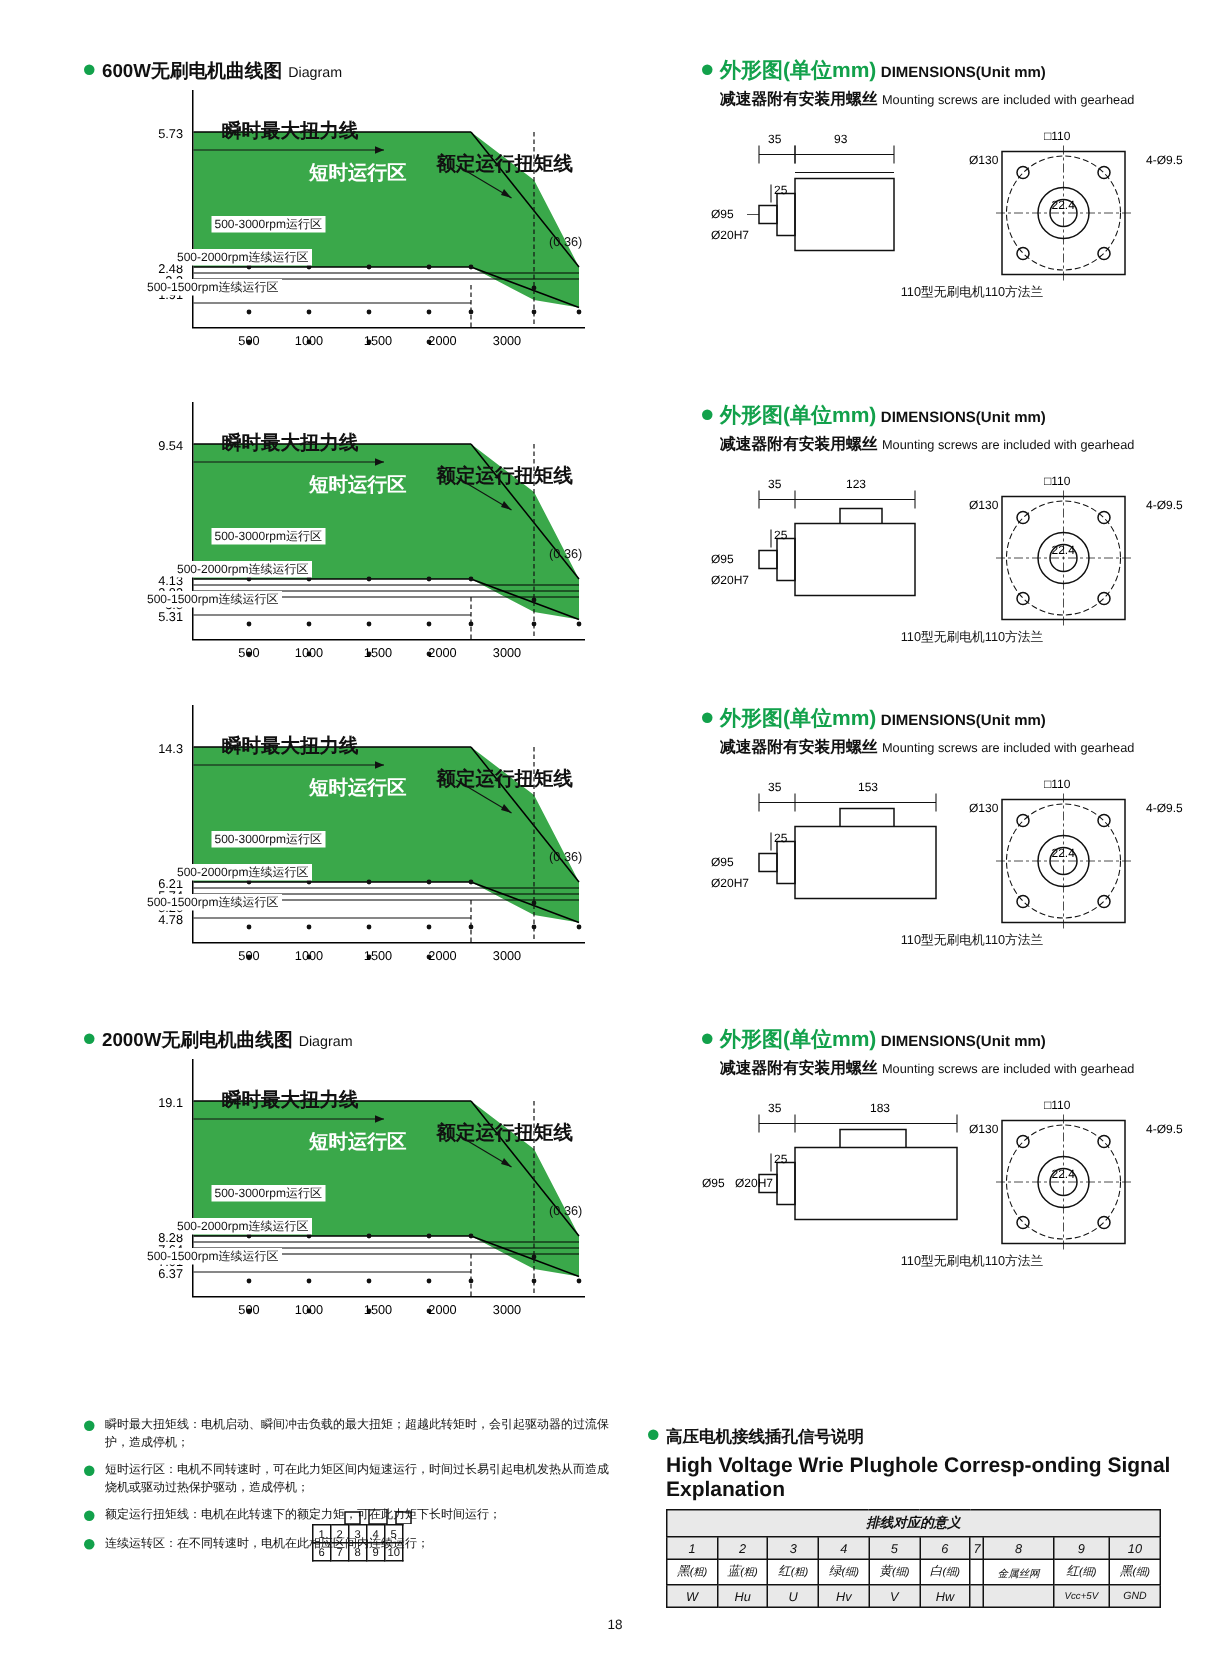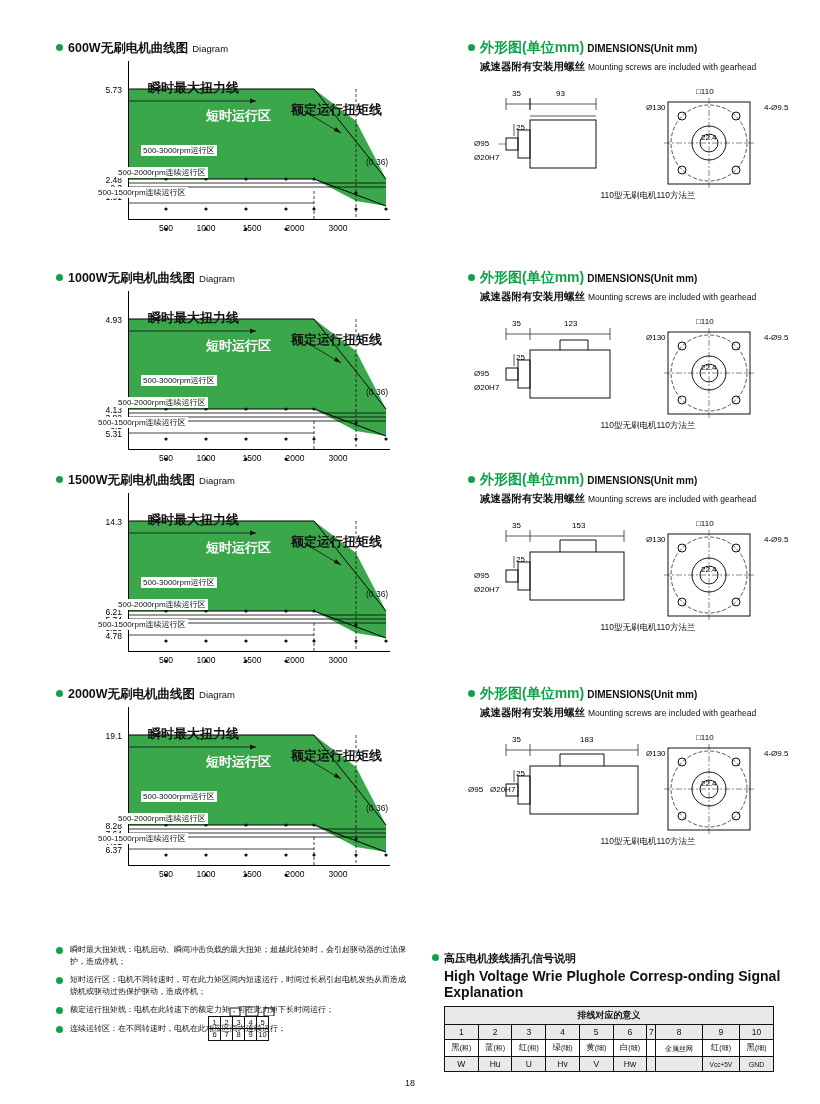--- a/index.html
+++ b/index.html
@@ -42,21 +42,21 @@
 
   
   .plug{position:absolute;left:208px;top:1006px;}
   .plug table{border-collapse:collapse;}
   .plug td{border:1px solid #111;font-size:7.5px;width:11px;height:11px;text-align:center;padding:0;}
 
   
   .wire-block{position:absolute;left:432px;top:948px;width:360px;}
   .wire-title{font-size:11px;font-weight:bold;}
   .wire-sub{font-size:14px;font-weight:bold;margin-top:2px;}
-  table.wire{border-collapse:collapse;margin-top:6px;width:330px;}
+  table.wire{border-collapse:collapse;margin-top:6px;width:330px;font-style:italic;}
   table.wire td,table.wire th{border:1px solid #111;font-size:8.5px;text-align:center;padding:2px 0;font-weight:normal;}
   .wire-head{background:#e9e9e9;font-weight:bold !important;font-size:9px !important;}
   .row-num td{background:#e9e9e9;font-weight:bold;}
   .row-col td{font-weight:bold;}
   .row-col td .cn{font-size:7px;font-weight:normal;}
   .row-pin td{background:#e9e9e9;font-weight:bold;}
 
   .pagenum{position:absolute;left:0;top:1078px;width:820px;text-align:center;font-size:9px;}
   svg{display:block;}
 </style>
@@ -120,23 +120,20 @@
       <div class="ann" style="left:235px;top:40px;">额定运行扭矩线</div>
       <div class="ann" style="left:150px;top:46px;color:#fff;">短时运行区</div>
       <div class="runbox" style="left:85px;top:84px;">500-3000rpm运行区</div>
       <div class="runbox" style="left:60px;top:106px;">500-2000rpm连续运行区</div>
       <div class="runbox" style="left:40px;top:126px;">500-1500rpm连续运行区</div>
       <div class="p036" style="left:310px;top:96px;">(0.36)</div>
     </div>
   </div>
 
   <div class="chart-block" style="top:268px;">
-    <div class="chart-head">
-      <span class="bullet"></span><span class="sec-title"><span>1000W无刷电机曲线图</span><span class="en">Diagram</span></span>
-    </div>
     <div class="chart-area">
       <svg width="340" height="175" style="position:absolute;left:0;top:0;">
         <polygon points="73,28 258,28 300,60 330,118 330,145 300,140 258,118 73,118" fill="#3aa84a"></polygon>
         <line x1="73" y1="28" x2="258" y2="28" stroke="#000" stroke-width="1"></line>
         <line x1="258" y1="28" x2="330" y2="118" stroke="#000" stroke-width="1"></line>
         <line x1="73" y1="118" x2="258" y2="118" stroke="#000" stroke-width="1"></line>
         <line x1="258" y1="118" x2="330" y2="145" stroke="#000" stroke-width="1"></line>
         <line x1="73" y1="122" x2="330" y2="122" stroke="#000" stroke-width="0.8"></line>
         <line x1="73" y1="126" x2="330" y2="126" stroke="#000" stroke-width="0.8"></line>
         <line x1="73" y1="130" x2="330" y2="130" stroke="#000" stroke-width="0.8"></line>
@@ -162,44 +159,41 @@
             <circle cx="150" cy="168" r="1.6"></circle>
             <circle cx="190" cy="168" r="1.6"></circle>
             <circle cx="230" cy="168" r="1.6"></circle>
         </g>
         <line x1="73" y1="142" x2="258" y2="142" stroke="#111" stroke-width="0.8"></line>
         <line x1="258" y1="130" x2="258" y2="158" stroke="#111" stroke-width="0.8" stroke-dasharray="3,2"></line>
         <line x1="300" y1="28" x2="300" y2="158" stroke="#111" stroke-width="0.8" stroke-dasharray="3,2"></line>
       </svg>
       <div class="axis-v"></div>
       <div class="axis-h"></div>
-      <div class="ylab" style="top:24px;left:0;width:66px;">4.93</div>
+      <div class="ylab" style="top:24px;left:0;width:66px;">9.54</div>
       <div class="ylab" style="top:114px;left:0;width:66px;">4.13</div>
       <div class="ylab" style="top:122px;left:0;width:66px;">3.82</div>
       <div class="ylab" style="top:130px;left:0;width:66px;">3.5</div>
       <div class="ylab" style="top:138px;left:0;width:66px;">5.31</div>
       <div class="xlab" style="left:90px;">500</div>
       <div class="xlab" style="left:130px;">1000</div>
       <div class="xlab" style="left:176px;">1500</div>
       <div class="xlab" style="left:219px;">2000</div>
       <div class="xlab" style="left:262px;">3000</div>
       <div class="ann" style="left:92px;top:18px;">瞬时最大扭力线</div>
       <div class="ann" style="left:235px;top:40px;">额定运行扭矩线</div>
       <div class="ann" style="left:150px;top:46px;color:#fff;">短时运行区</div>
       <div class="runbox" style="left:85px;top:84px;">500-3000rpm运行区</div>
       <div class="runbox" style="left:60px;top:106px;">500-2000rpm连续运行区</div>
       <div class="runbox" style="left:40px;top:126px;">500-1500rpm连续运行区</div>
       <div class="p036" style="left:310px;top:96px;">(0.36)</div>
     </div>
   </div>
 
   <div class="chart-block" style="top:470px;">
-    <div class="chart-head">
-      <span class="bullet"></span><span class="sec-title"><span>1500W无刷电机曲线图</span><span class="en">Diagram</span></span>
-    </div>
     <div class="chart-area">
       <svg width="340" height="175" style="position:absolute;left:0;top:0;">
         <polygon points="73,28 258,28 300,60 330,118 330,145 300,140 258,118 73,118" fill="#3aa84a"></polygon>
         <line x1="73" y1="28" x2="258" y2="28" stroke="#000" stroke-width="1"></line>
         <line x1="258" y1="28" x2="330" y2="118" stroke="#000" stroke-width="1"></line>
         <line x1="73" y1="118" x2="258" y2="118" stroke="#000" stroke-width="1"></line>
         <line x1="258" y1="118" x2="330" y2="145" stroke="#000" stroke-width="1"></line>
         <line x1="73" y1="122" x2="330" y2="122" stroke="#000" stroke-width="0.8"></line>
         <line x1="73" y1="126" x2="330" y2="126" stroke="#000" stroke-width="0.8"></line>
         <line x1="73" y1="130" x2="330" y2="130" stroke="#000" stroke-width="0.8"></line>

